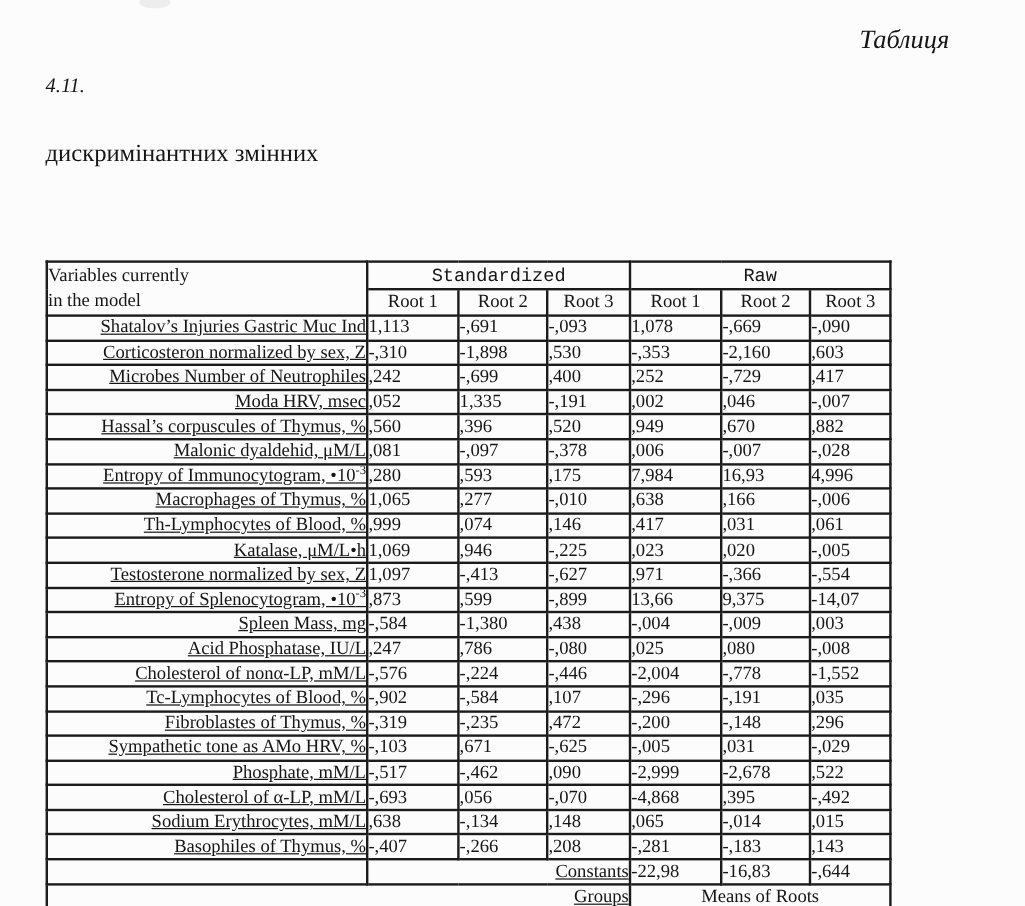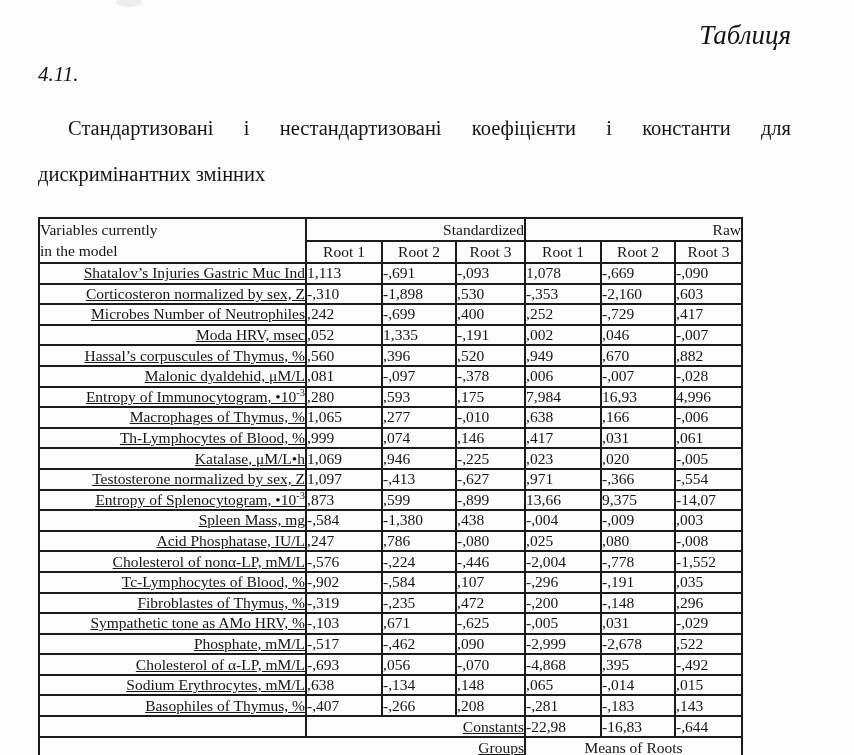--- a/index.html
+++ b/index.html
@@ -24,28 +24,28 @@
     background: #ededed;
     border-radius: 50%;
   }
   .table-word {
     position: absolute;
     left: 38px;
     top: 20px;
     width: 753px;
     text-align: right;
     font-style: italic;
-    font-size: 27px;
+    font-size: 22px;
   }
   .table-number {
     position: absolute;
     left: 38px;
     top: 62px;
     font-style: italic;
-    font-size: 21px;
+    font-size: 17px;
   }
   .caption {
     position: absolute;
     left: 38px;
     top: 105px;
     width: 753px;
     font-size: 20.5px;
     line-height: 46px;
   }
   .caption .line1 {
@@ -69,22 +69,23 @@
   table.coeff td {
     border: 2px solid #1b1b1b;
     padding: 0;
     font-weight: normal;
     font-size: 15.5px;
     white-space: nowrap;
     overflow: hidden;
   }
   th.group-h {
     height: 21px;
-    text-align: right;
-    font-size: 16px;
+    text-align: center;
+    font-size: 16px;
+    font-family: Liberation Mono, monospace;
   }
   th.root-h {
     height: 20px;
     text-align: center;
     font-size: 16px;
     margin-top: 12px;
   }
   th.var-h {
     text-align: left;
     vertical-align: top;
@@ -130,21 +131,20 @@
 </head>
 <body>
 
 <div class="scan-smudge"></div>
 
 <div class="table-word">Таблиця</div>
 
 <div class="table-number">4.11.</div>
 
 <div class="caption">
-  <div class="line1">Стандартизовані і нестандартизовані коефіцієнти і константи для</div>
   <div class="line2">дискримінантних змінних</div>
 </div>
 
 <table class="coeff">
   <colgroup>
     <col style="width:267px">
     <col style="width:76px">
     <col style="width:74px">
     <col style="width:69px">
     <col style="width:76px">

